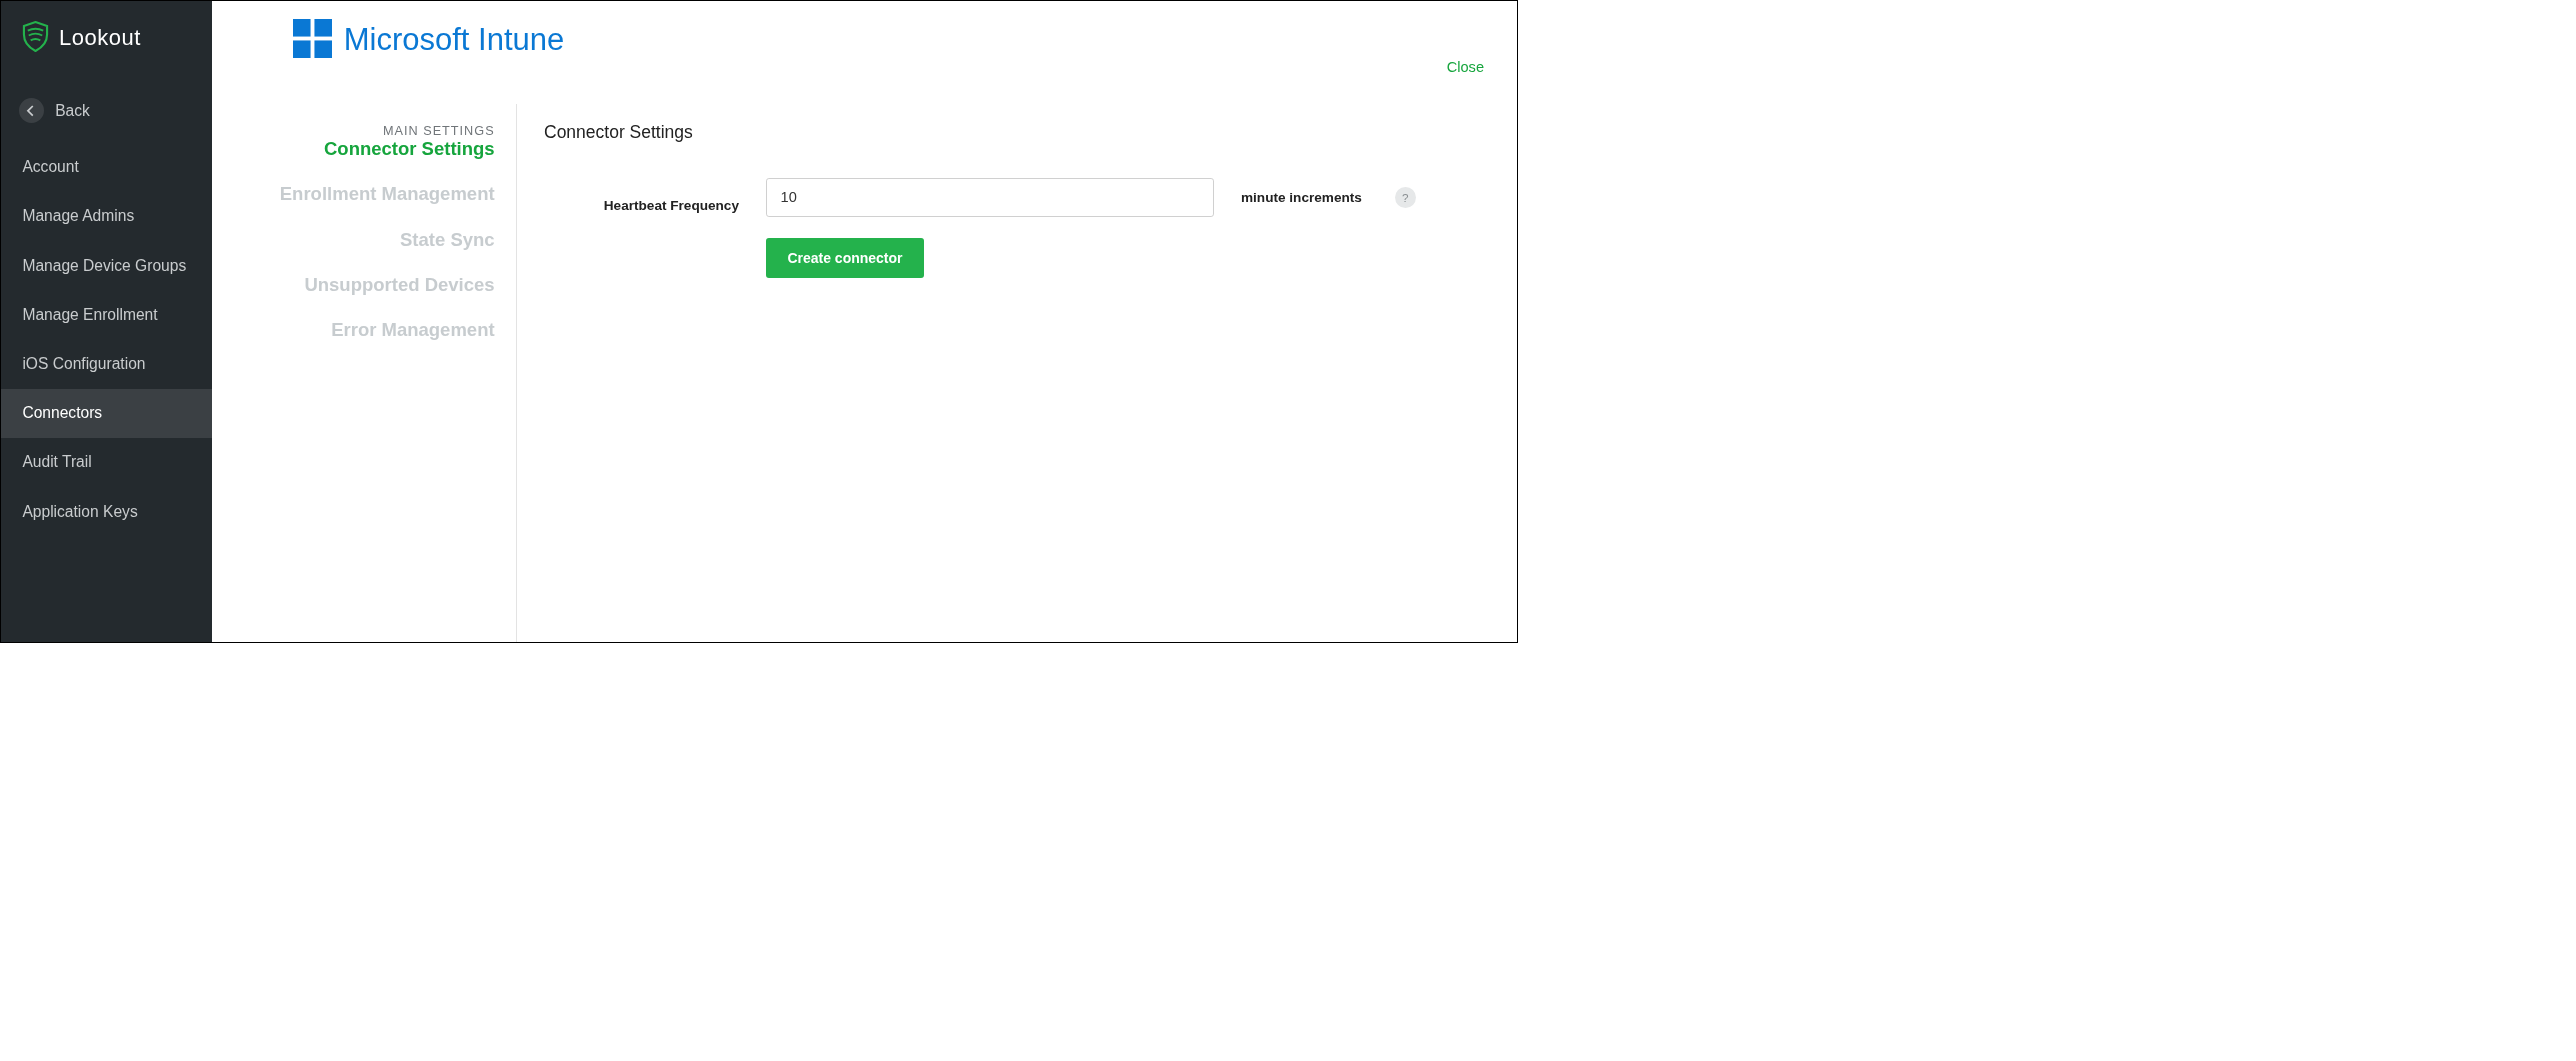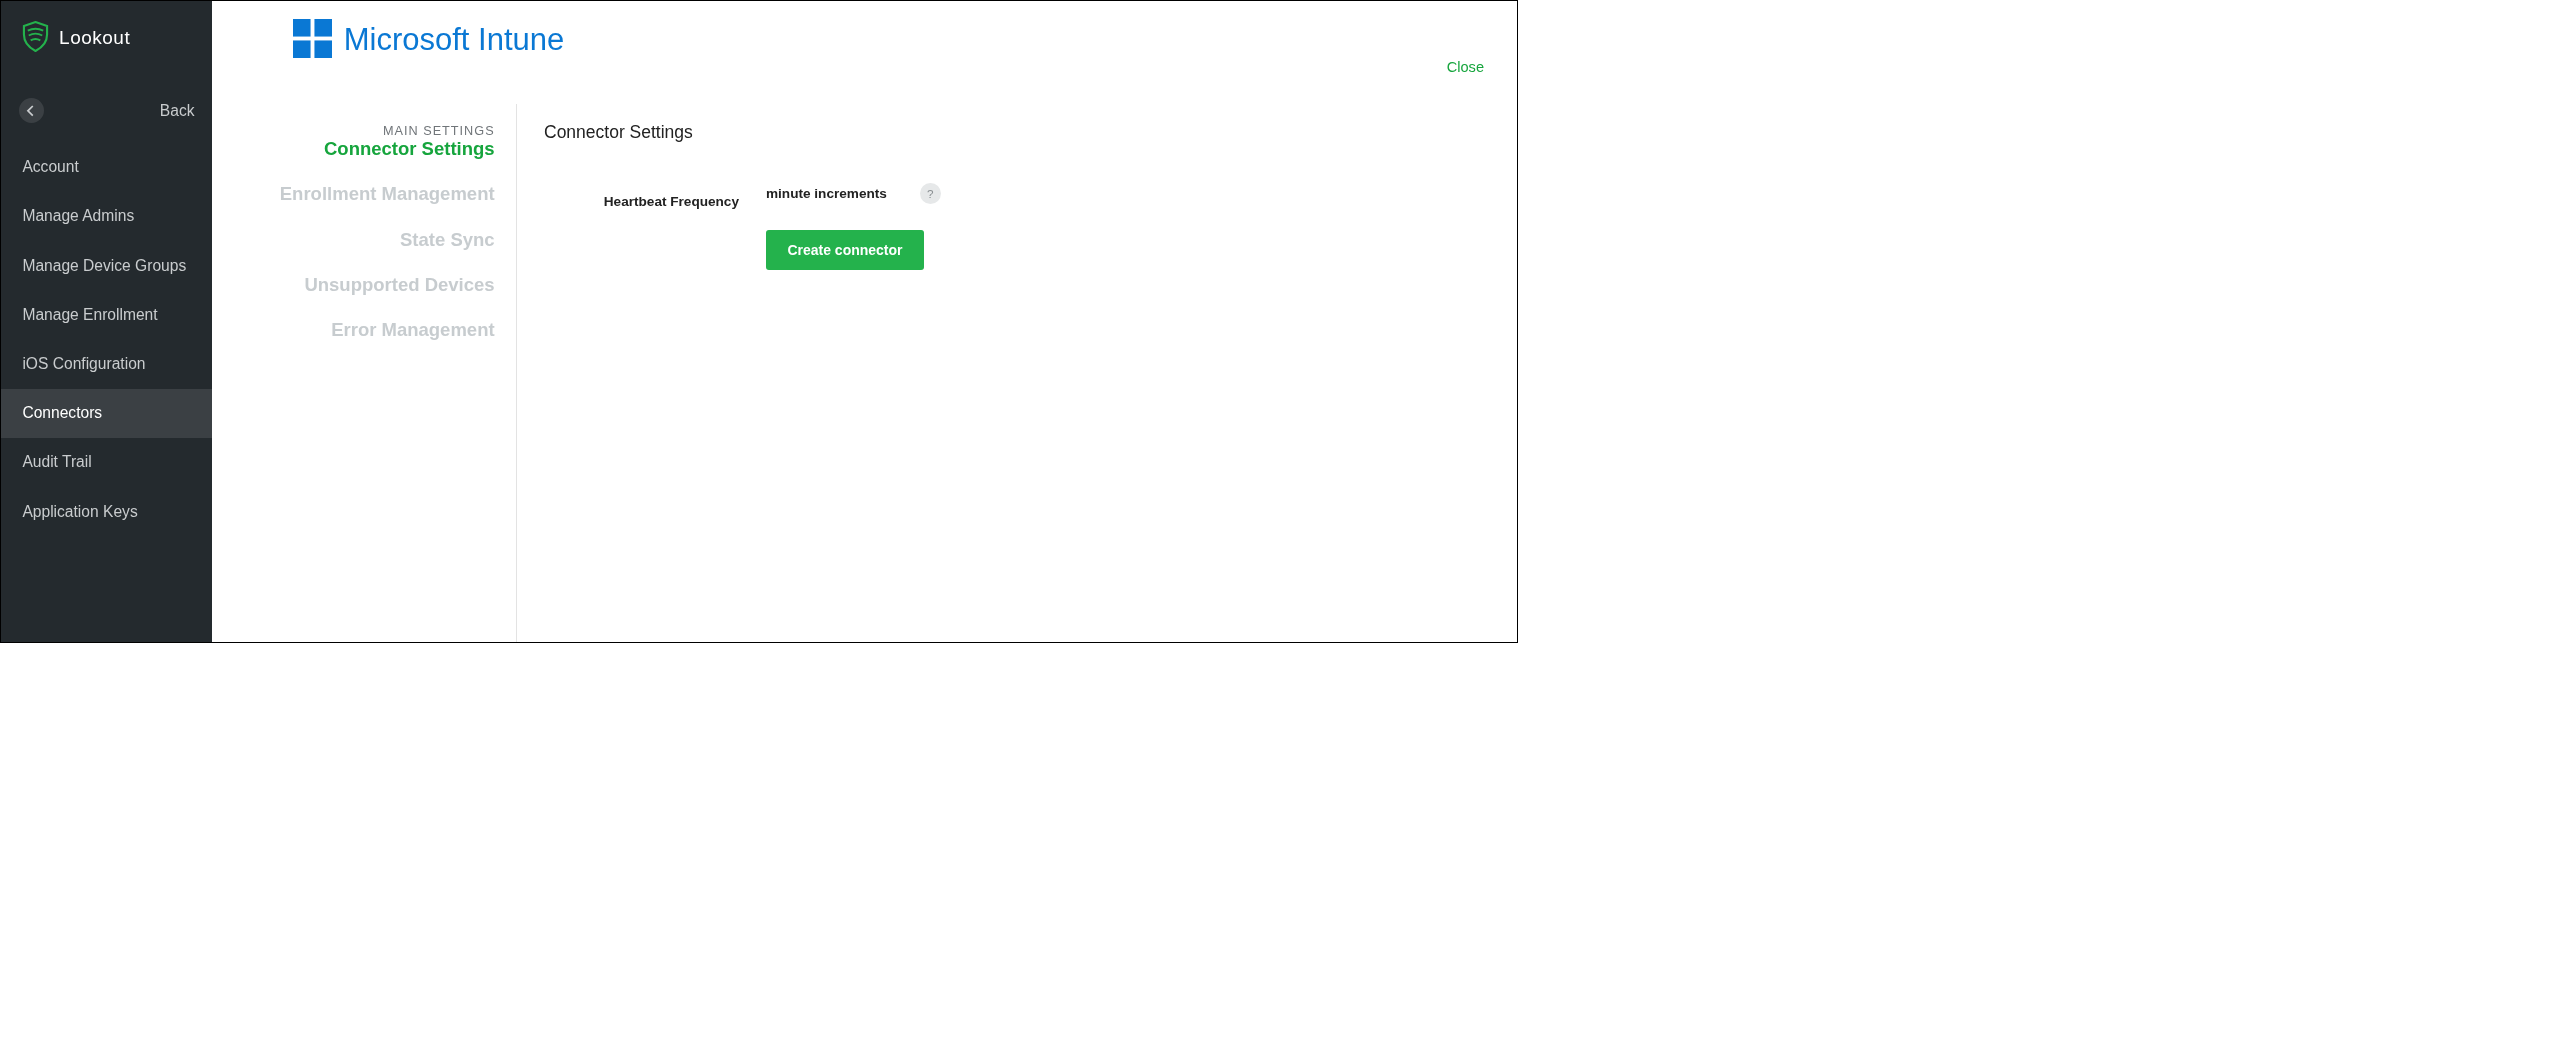--- a/index.html
+++ b/index.html
@@ -27,34 +27,33 @@
       display: flex;
       flex-direction: column;
     }
     .logo-row {
       display: flex;
       align-items: center;
       padding: 19.5px 17.5px 31px 21.4px;
       gap: 9.7px;
     }
     .logo-text {
-      font-size: 19px;
+      font-size: 22px;
       font-weight: 400;
       color: #fff;
       letter-spacing: 0.5px;
     }
     .back-row {
       display: flex;
       align-items: center;
       padding: 11.7px 17.5px 19.5px 17.5px;
       gap: 11.7px;
       cursor: pointer;
       color: #c9ccce;
       font-size: 15.6px;
-      justify-content: space-between;
     }
     .back-circle {
       width: 25px;
       height: 25px;
       border-radius: 50%;
       background: #3b4044;
       display: flex;
       align-items: center;
       justify-content: center;
     }
@@ -249,20 +248,21 @@
         <div class="settings-nav-item">State Sync</div>
         <div class="settings-nav-item">Unsupported Devices</div>
         <div class="settings-nav-item">Error Management</div>
       </nav>
 
       <section class="detail">
         <h2 class="detail-title">Connector Settings</h2>
 
         <div class="form-row">
           <label class="form-label">Heartbeat Frequency</label>
+          <input class="text-input" type="text" value="10" style="">
           <span class="suffix">minute increments</span>
           <span class="help-badge">?</span>
         </div>
 
         <button class="primary-btn">Create connector</button>
       </section>
     </div>
   </main>
 </div>
 

